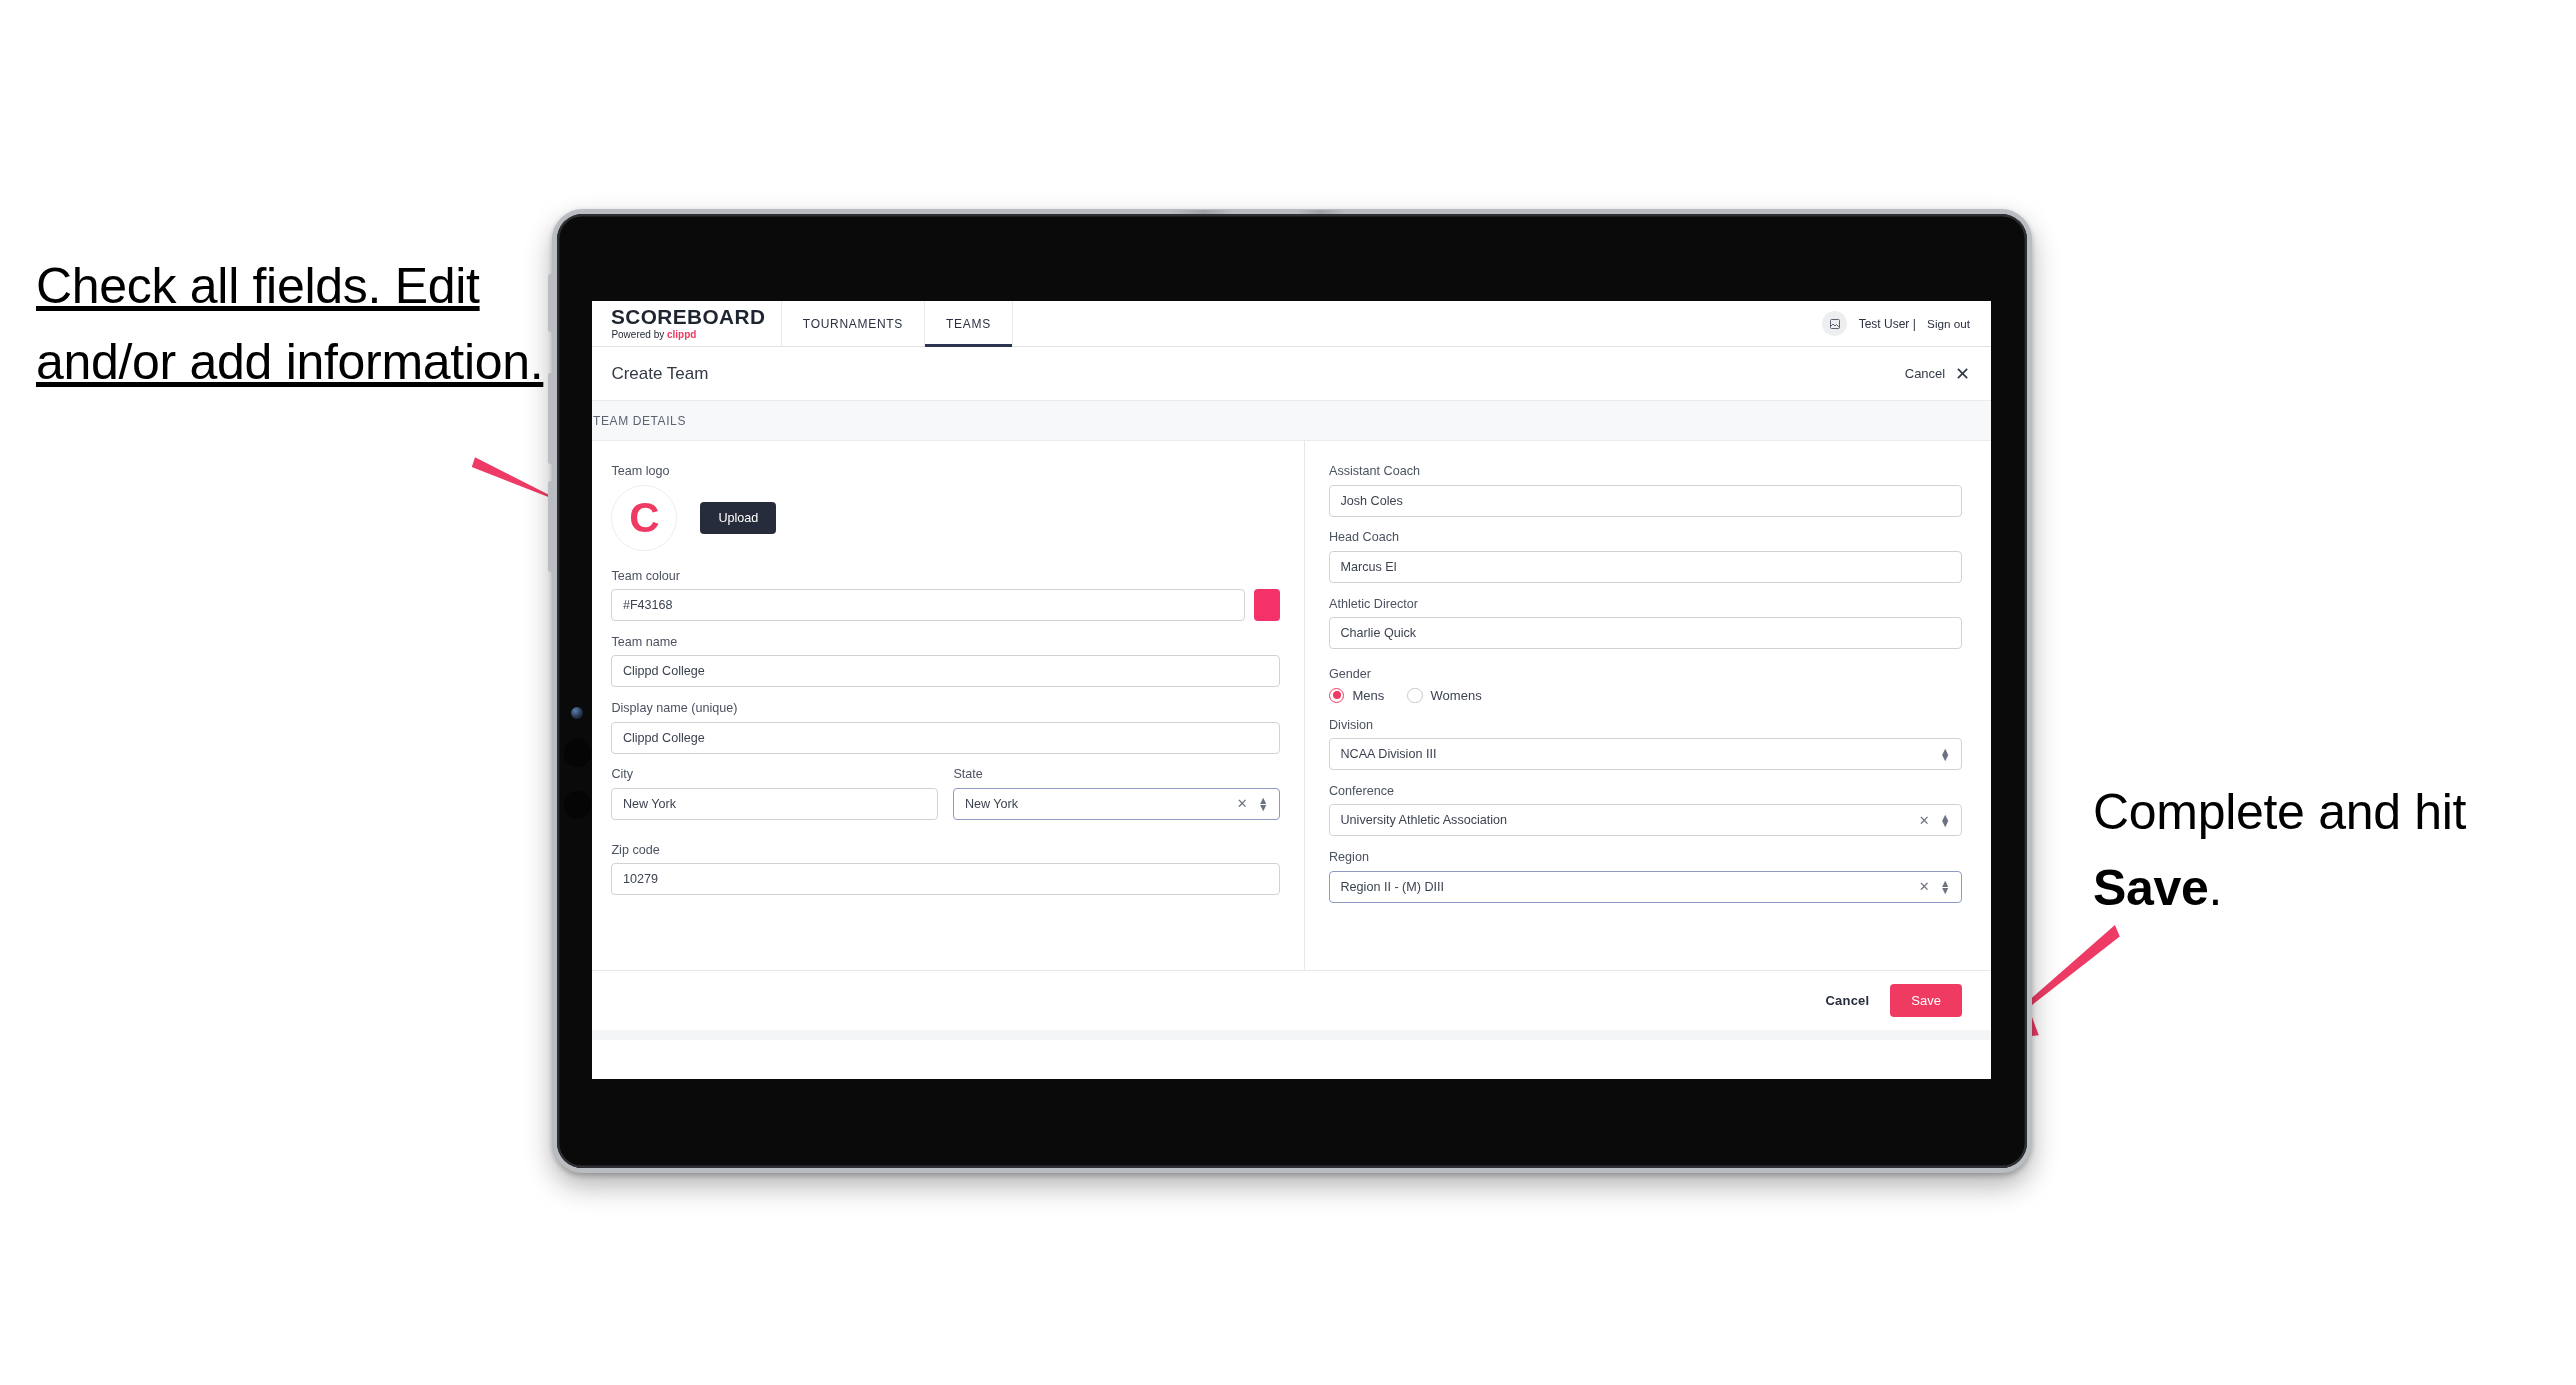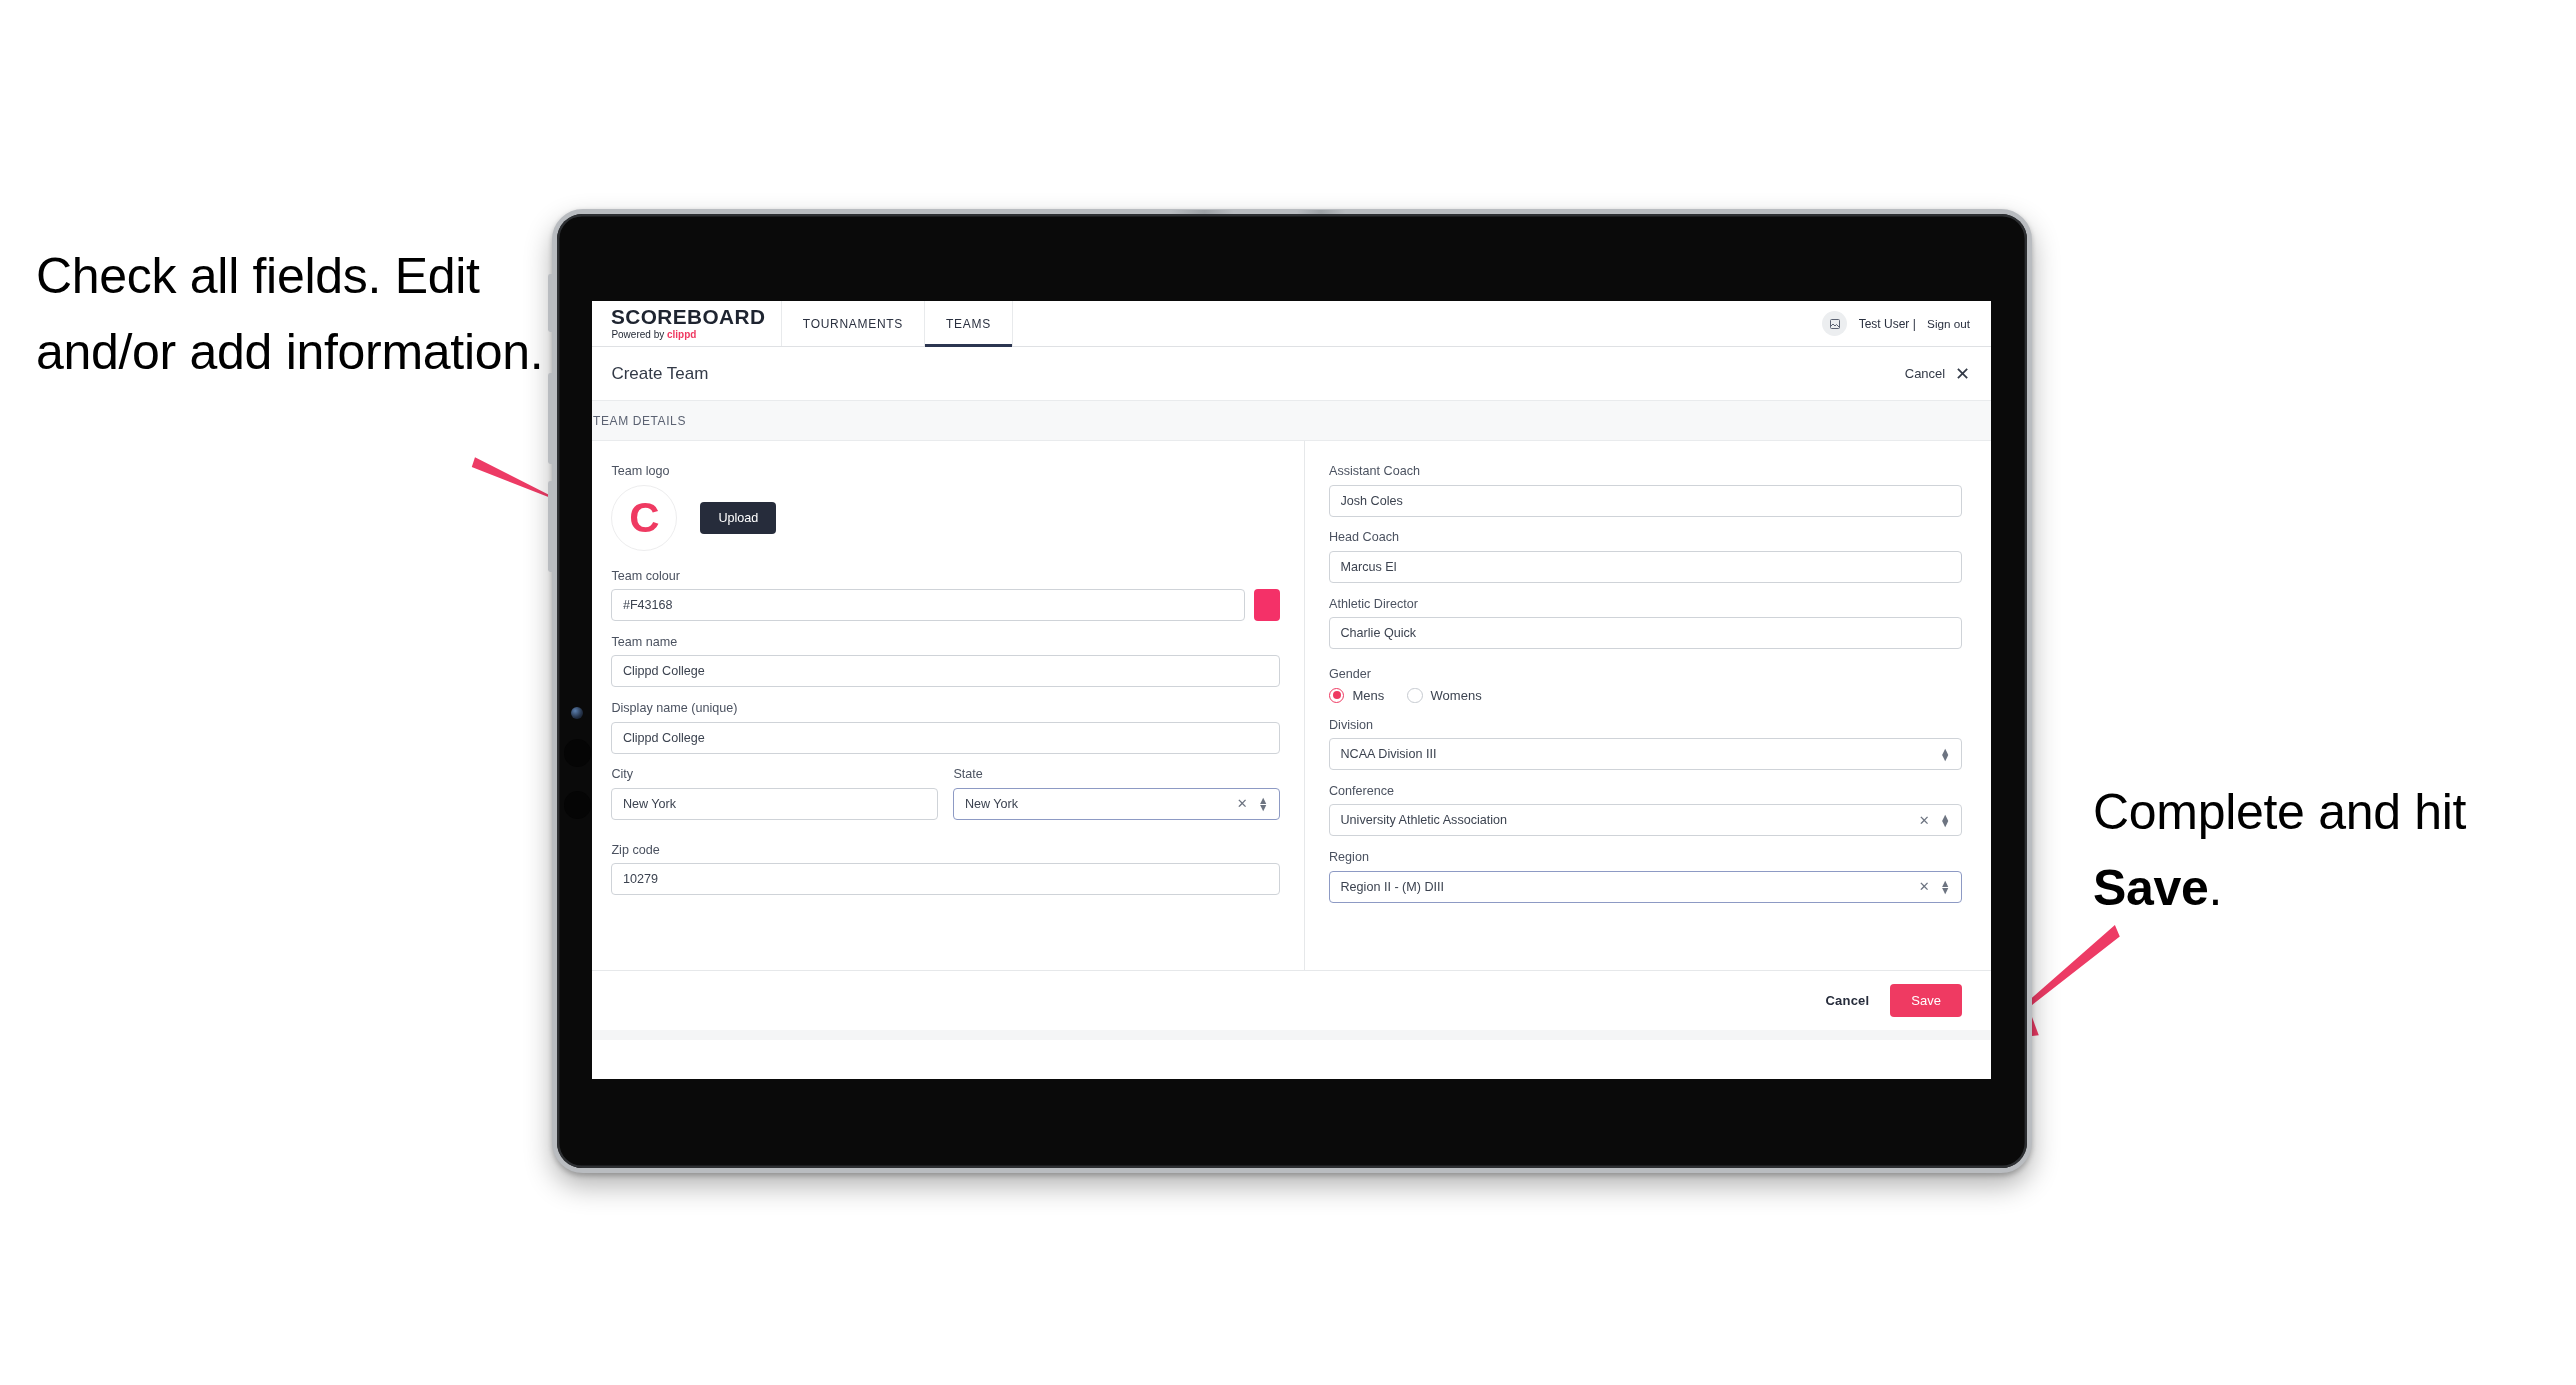--- a/index.html
+++ b/index.html
@@ -13,21 +13,21 @@
 
   
   .annot {
     position: absolute;
     color: #000;
     font-size: 50px;
     line-height: 1.52;
     font-weight: 400;
     letter-spacing: -0.3px;
   }
-  #annot-left  { left: 36px; top: 238px; width: 519px; }
+  #annot-left  { left: 36px; top: 248px; width: 519px; text-decoration: underline; }
   #annot-right { left: 2093px; top: 774px; width: 454px; }
   .annot b { font-weight: 700; }
 
   .arrow { position: absolute; pointer-events: none; }
   #arrow-left  { left: 470px;  top: 454px;  width: 154px; height: 89px; }
   #arrow-right { left: 1961px; top: 920px; width: 162px; height: 130px; }
 
   
   .tablet {
     position: absolute;

